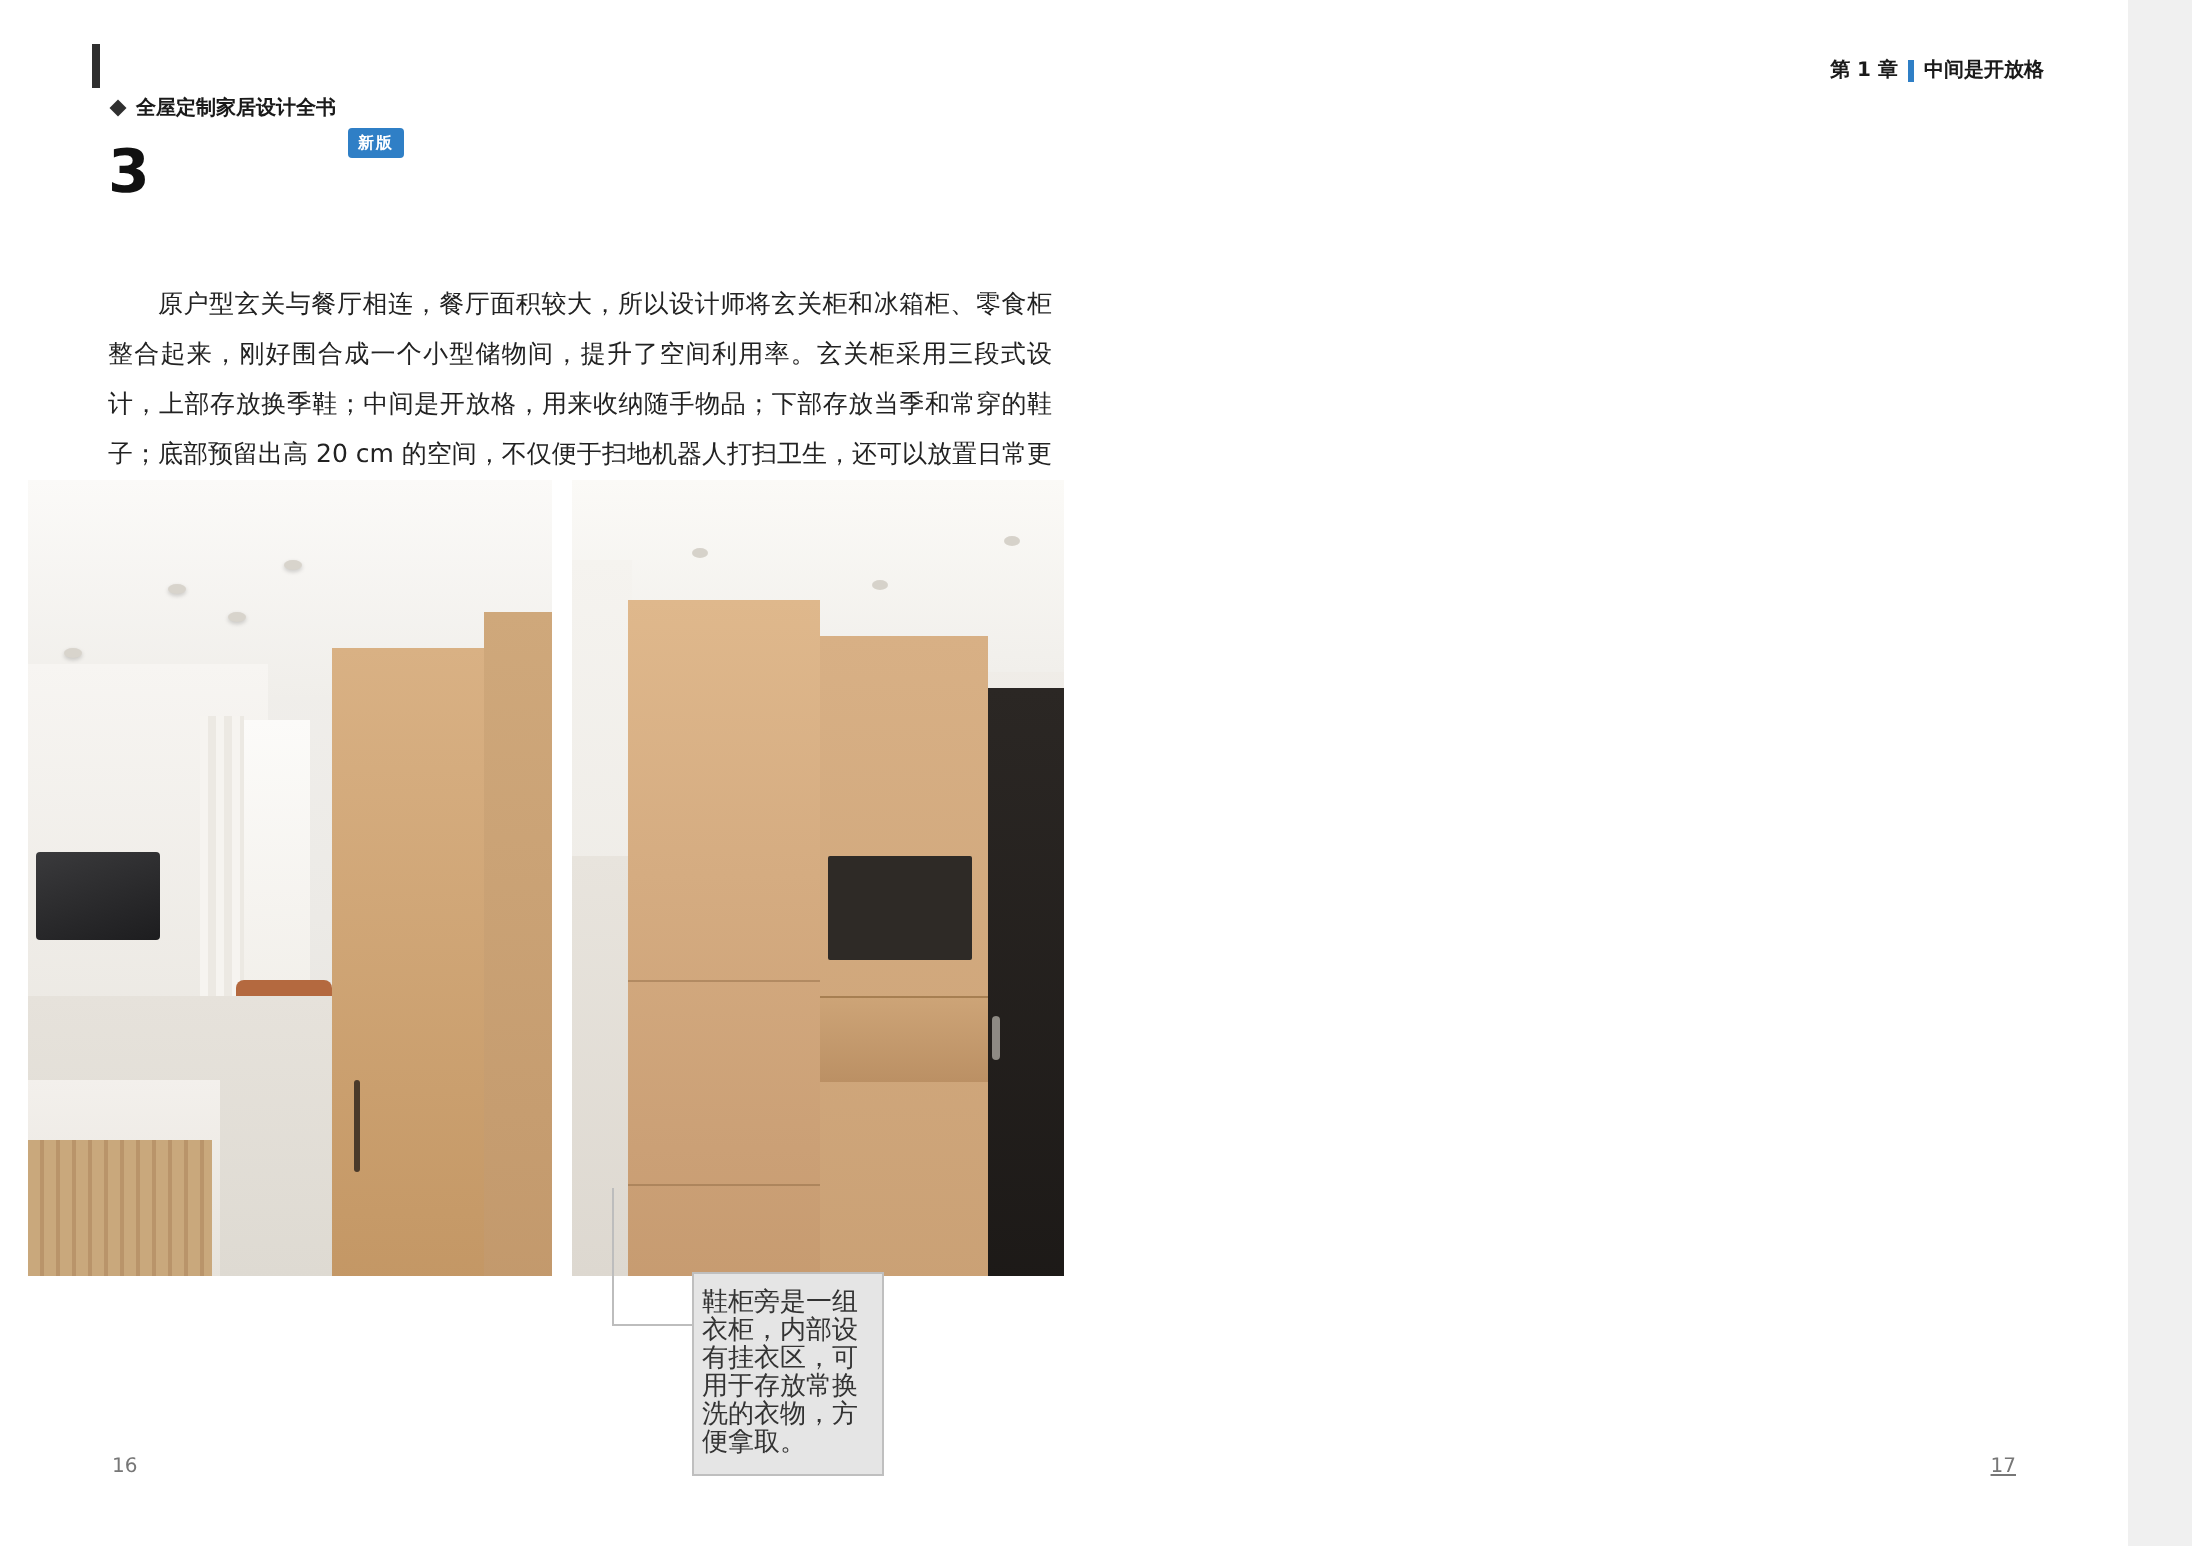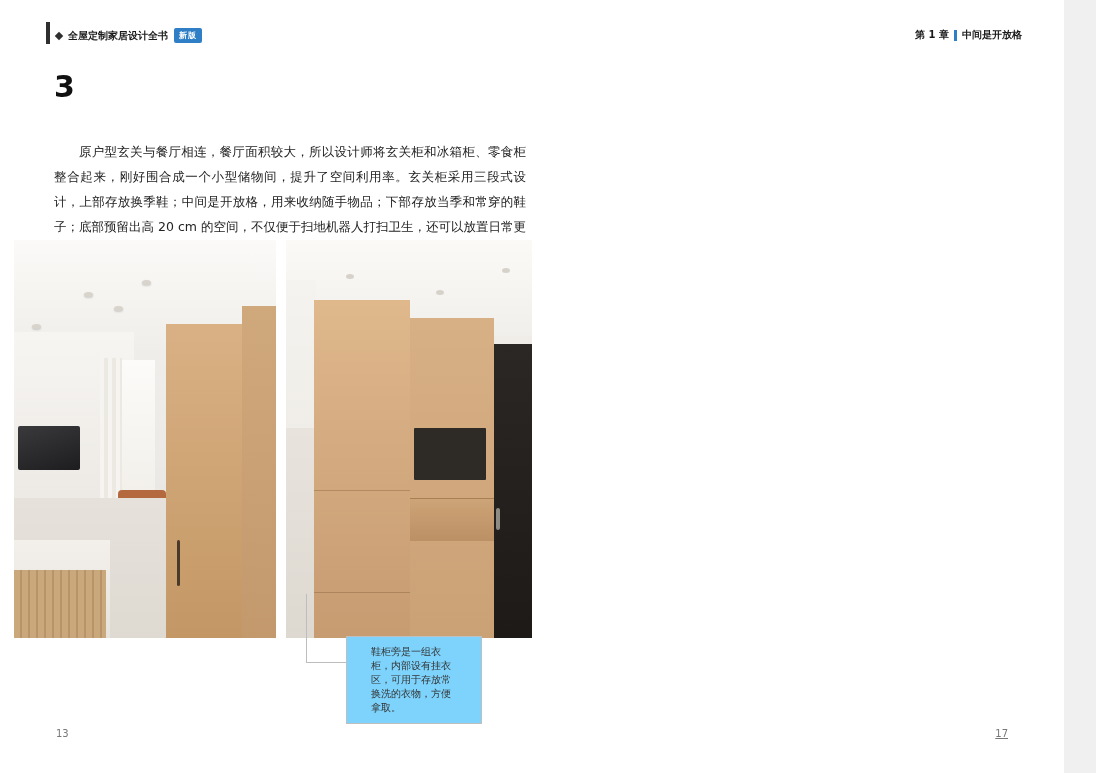--- a/index.html
+++ b/index.html
@@ -27,21 +27,21 @@
     position:absolute;left:56px;top:28px;
     display:flex;align-items:center;gap:6px;
     font-size:10px;color:#1a1a1a;font-weight:bold;
   }
   .diamond{
     width:6px;height:6px;background:#2f2f2f;
     transform:rotate(45deg);display:inline-block;
   }
   .badge-new{
     background:#2f7fc6;color:#fff;font-size:8px;
-    padding:2px 5px;border-radius:2px;letter-spacing:1px;
+    padding:2px 5px;border-radius:2px;letter-spacing:1px;margin-top:36px;
   }
   .runhead-rule{
     position:absolute;left:46px;top:22px;width:4px;height:22px;background:#2f2f2f;
   }
   .runhead-right{
     position:absolute;right:42px;top:28px;
     font-size:10px;color:#1a1a1a;font-weight:bold;
     display:flex;align-items:center;gap:5px;
   }
   .runhead-right .sep{
@@ -126,22 +126,22 @@
   .pb-frame{position:absolute;left:198px;top:96px;width:86px;height:348px;
     background:linear-gradient(180deg,#d2a97e,#bf9268);z-index:-1;}
   .pb-doorhandle{position:absolute;left:210px;top:268px;width:4px;height:22px;background:#8e8a84;border-radius:2px;}
   .pb-floor{position:absolute;left:0;bottom:0;width:100%;height:210px;
     background:linear-gradient(180deg,#e8e4dd,#ddd8d0);}
   .pb-spot{position:absolute;width:8px;height:5px;border-radius:50%;background:#d6d2ca;}
 
   
   .callout{
     position:absolute;left:346px;top:636px;width:86px;
-    border:1px solid #bfbfbf;background:#7dd3fc;
-    padding:8px 24px;font-size:10px;line-height:14px;color:#333;
+    border:1px solid #bfbfbf;background:#e5e5e5;
+    padding:8px 4px;font-size:13px;line-height:14px;color:#333;
   }
   .callout-line{
     position:absolute;background:#bdbdbd;
   }
 
   
   .pageno{
     position:absolute;bottom:34px;font-size:10px;color:#777;
   }
   .pageno-left{left:56px;}
@@ -210,21 +210,21 @@
       <div class="pb-cab2"></div>
       <div class="pb-niche"></div>
       <div class="pb-drawer"></div>
 
     </div>
 
     <div class="callout-line" style="left:306px;top:594px;width:1px;height:68px;"></div>
     <div class="callout-line" style="left:306px;top:662px;width:42px;height:1px;"></div>
     <div class="callout">鞋柜旁是一组衣柜，内部设有挂衣区，可用于存放常换洗的衣物，方便拿取。</div>
 
-    <div class="pageno pageno-left">13</div>
+    <div class="pageno pageno-left">16</div>
   </div>
 
   <div class="page page-right">
 
     <div class="runhead-right">
       <span>第 1 章</span>
       <span class="sep"></span>
       <span>中间是开放格</span>
     </div>
 

